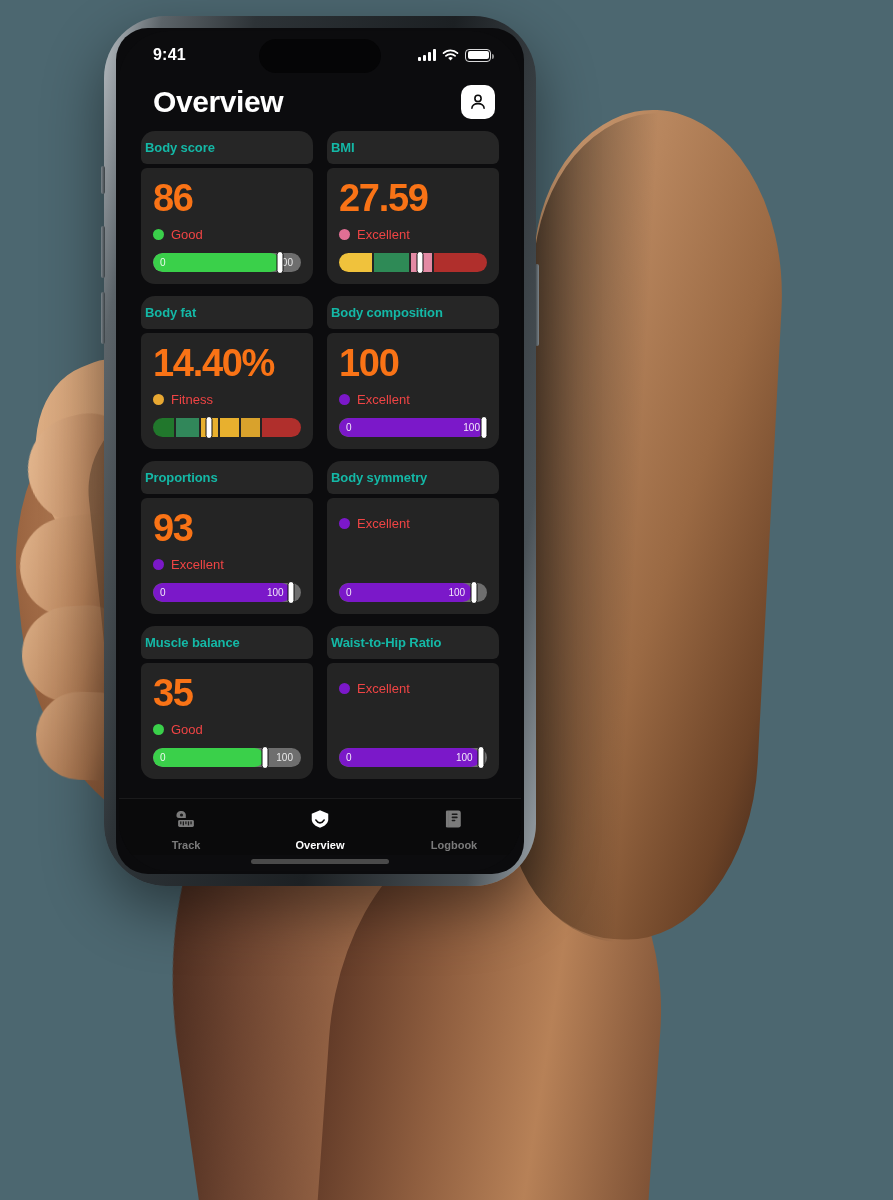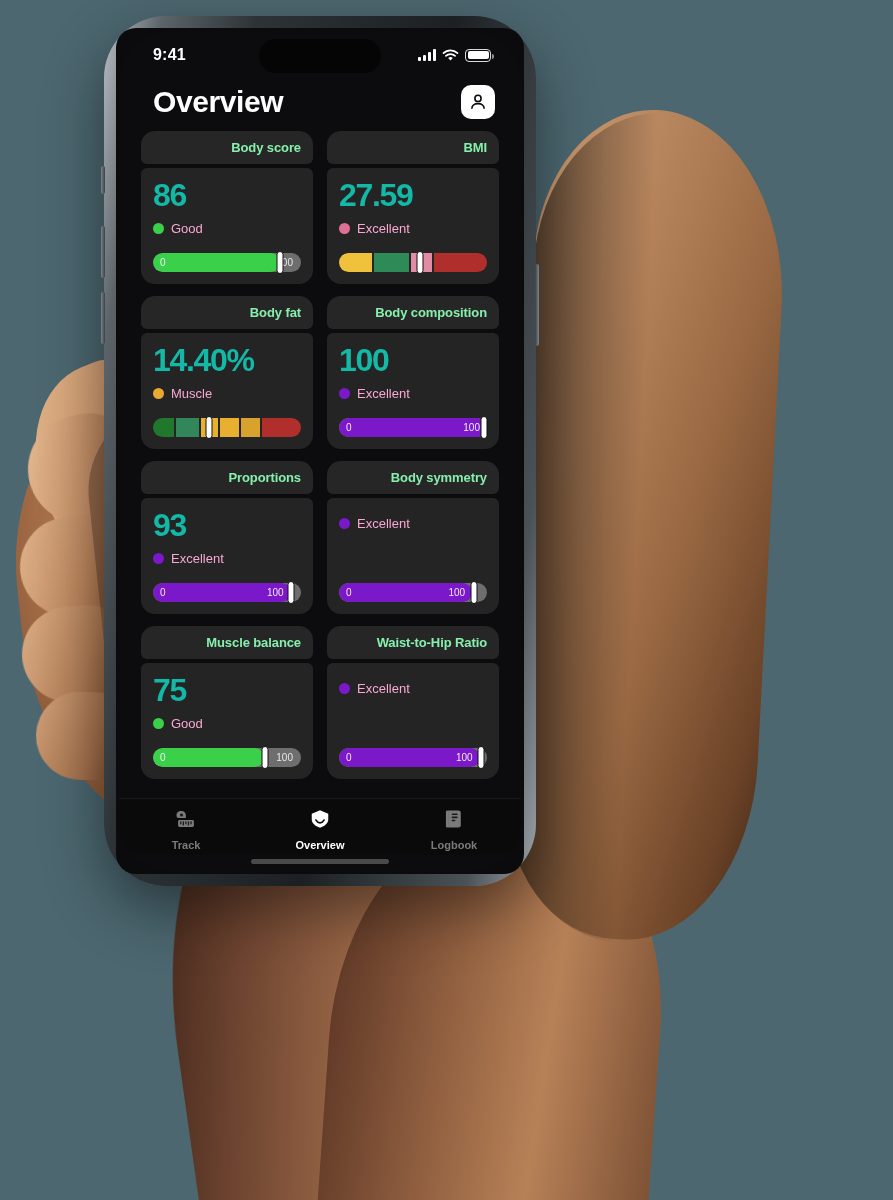--- a/index.html
+++ b/index.html
@@ -93,21 +93,21 @@
     position: absolute;
     left: 104px; top: 16px;
     width: 432px; height: 870px;
     border-radius: 62px;
     background: linear-gradient(100deg,#b9bfc4 0%, #5c6469 10%, #2d3337 26%, #1c2023 60%, #4a5257 88%, #9aa2a8 100%);
     padding: 12px;
     box-shadow: 0 24px 60px rgba(0,0,0,0.45);
   }
   .phone-inner {
     width: 100%; height: 100%;
-    border-radius: 20px;
+    border-radius: 32px;
     background: #0b0b0d;
     padding: 3px;
     overflow: hidden;
   }
   .screen {
     position: relative;
     width: 100%; height: 100%;
     border-radius: 50px;
     background: #0c0c0e;
     overflow: hidden;
@@ -177,46 +177,45 @@
   }
   .grid {
     display: grid;
     grid-template-columns: 1fr 1fr;
     gap: 12px 14px;
   }
   .card { display: flex; flex-direction: column; gap: 4px; }
   .card-head {
     background: #262626;
     border-radius: 14px 14px 6px 6px;
-    padding: 9px 12px;
-    color: #86efac;
+    padding: 9px 4px;
+    color: #14b8a6;
     font-size: 13px;
     font-weight: 700;
     letter-spacing: -0.1px;
     white-space: nowrap;
     overflow: hidden;
-    text-align: right;
   }
   .card-body {
     background: #242424;
     border-radius: 6px 6px 14px 14px;
     padding: 10px 12px 12px 12px;
     min-height: 116px;
     display: flex; flex-direction: column;
   }
   .metric-value {
-    color: #14b8a6; font-size: 32px; font-weight: 700;
+    color: #f97316; font-size: 38px; font-weight: 700;
     letter-spacing: -1.3px; line-height: 1.08;
   }
   .metric-label-row {
     display: flex; align-items: center; gap: 7px;
     margin-top: 8px; margin-bottom: 9px;
   }
   .dot { width: 11px; height: 11px; border-radius: 50%; flex: 0 0 auto; }
-  .metric-label { color: #f9a8d4; font-size: 13px; font-weight: 400; }
+  .metric-label { color: #ef4444; font-size: 13px; font-weight: 400; }
 
   
   .bar-wrap {
     position: relative;
     height: 19px;
     margin-top: auto;
   }
   .track {
     position: absolute; inset: 0;
     background: #6e6e6e;
@@ -364,21 +363,21 @@
                   <div class="marker" style="left: 55%;"></div>
                 </div>
               </div>
             </div>
             <div class="card">
               <div class="card-head">Body fat</div>
               <div class="card-body">
                 <div class="metric-value">14.40%</div>
                 <div class="metric-label-row">
                   <span class="dot" style="background: rgb(232, 168, 50);"></span>
-                  <span class="metric-label">Muscle</span>
+                  <span class="metric-label">Fitness</span>
                 </div>
                 <div class="bar-wrap">
                   <div class="track" style="background: transparent;">
                     <div class="seg" style="background: rgb(33, 119, 44); width: 15%;"></div>
                     <div class="seg" style="background: rgb(49, 135, 90); width: 17%; margin-left: 2px;"></div>
                     <div class="seg" style="background: rgb(232, 176, 46); width: 12%; margin-left: 2px;"></div>
                     <div class="seg" style="background: rgb(232, 176, 46); width: 14%; margin-left: 2px;"></div>
                     <div class="seg" style="background: rgb(217, 162, 44); width: 14%; margin-left: 2px;"></div>
                     <div class="seg" style="background: rgb(176, 47, 44); width: 28%; margin-left: 2px;"></div>
                   </div>
@@ -438,21 +437,21 @@
                       <span>100</span>
                     </div>
                   </div>
                   <div class="marker" style="left: 91%;"></div>
                 </div>
               </div>
             </div>
             <div class="card">
               <div class="card-head">Muscle balance</div>
               <div class="card-body">
-                <div class="metric-value">75</div>
+                <div class="metric-value">35</div>
                 <div class="metric-label-row">
                   <span class="dot" style="background: rgb(58, 208, 74);"></span>
                   <span class="metric-label">Good</span>
                 </div>
                 <div class="bar-wrap">
                   <div class="track">
                     <div class="fill" style="background: rgb(58, 208, 74); width: 75%;">
                       <span>0</span>
                     </div>
                   </div>

